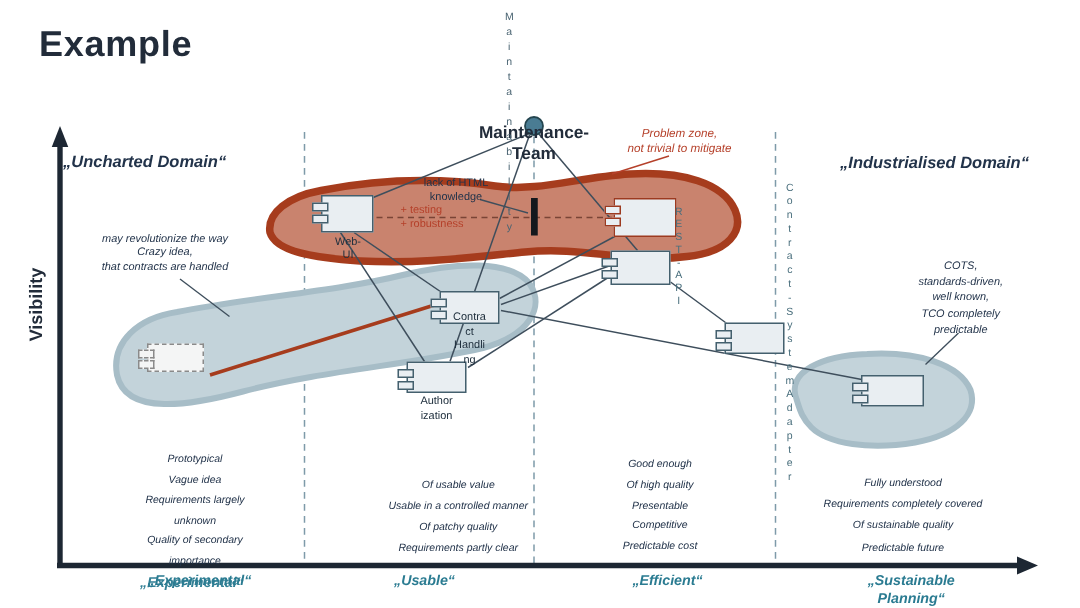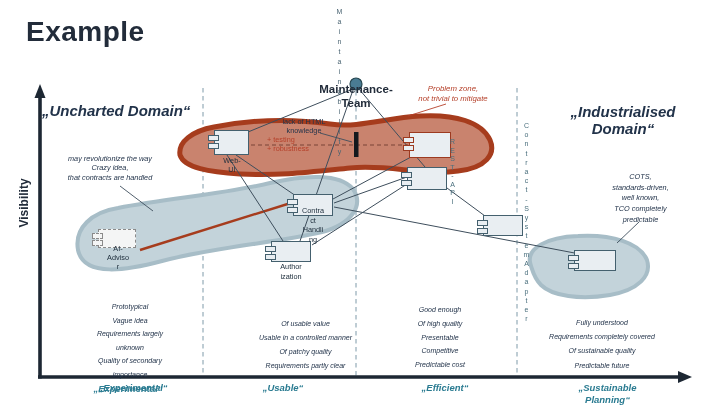--- a/index.html
+++ b/index.html
@@ -1,26 +1,26 @@
 <!DOCTYPE html>
 <html><head>
 <meta charset="utf-8">
 <style>
   html,body{margin:0;padding:0;background:#ffffff;}
   #stage{position:relative;width:720px;height:405px;background:#ffffff;overflow:hidden;
          font-family:"Liberation Sans",sans-serif;color:#22334a;}
   .abs{position:absolute;}
-  #title{left:26px;top:16px;font-size:28px;font-weight:bold;color:#222c3a;letter-spacing:.5px;}
+  #title{left:26px;top:16px;font-size:24px;font-weight:bold;color:#222c3a;letter-spacing:.5px;}
   svg.layer{position:absolute;left:0;top:0;z-index:1;}
   .txt{position:absolute;z-index:3;}
   .center{text-align:center;}
   .ital{font-style:italic;}
   .navy{color:#22334a;}
   .red{color:#b5402a;}
-  .domain-label{font-size:15px;font-weight:bold;font-style:italic;color:#22334a;}
+  .domain-label{font-size:11px;font-weight:bold;font-style:italic;color:#22334a;}
   .col-text{font-size:7px;font-style:italic;line-height:13.5px;color:#22334a;}
   .stage-label{font-size:9.5px;font-weight:bold;font-style:italic;color:#2a7b91;}
   .comp-label{font-size:7.3px;line-height:9.2px;color:#20303e;}
   .vert{writing-mode:vertical-rl;text-orientation:upright;font-size:7px;color:#4a6f7d;}
   .box{position:absolute;z-index:2;background:#e9eef2;border:1.4px solid #44606e;box-sizing:border-box;}
   .tab{position:absolute;width:11px;height:5.5px;background:#e9eef2;border:1.4px solid #44606e;box-sizing:border-box;left:-7px;}
   .tab.t1{top:4px;} .tab.t2{top:12px;}
   .box.redge{border-color:#9c3a20;} .box.redge .tab{border-color:#9c3a20;}
   .box.dash{border:1.2px dashed #8a8a8a;background:#f4f5f5;}
   .box.dash .tab{border:1.2px dashed #8a8a8a;background:#f4f5f5;}
@@ -133,25 +133,20 @@
   </div>
   <div class="txt comp-label center" style="left:268px;top:262px;width:46px;line-height:9.7px;">
     <div>Author</div>
     <div>ization</div>
   </div>
 
   <div class="box dash" style="left:98px;top:229px;width:38px;height:19px;">
     <div class="tab t1" style="top:3px;"></div>
     <div class="tab t2" style="top:10px;"></div>
   </div>
-  <div class="txt comp-label center" style="left:96px;top:244px;width:44px;">
-    <div>AI-</div>
-    <div>Adviso</div>
-    <div>r</div>
-  </div>
 
   <div class="box" style="left:483px;top:215px;width:40px;height:21px;">
     <div class="tab t1"></div>
     <div class="tab t2"></div>
   </div>
   <div class="txt vert" style="left:523px;top:122px;letter-spacing:2.2px;">Contract-SystemAdapter</div>
 
   <div class="box" style="left:574px;top:250px;width:42px;height:21px;">
     <div class="tab t1"></div>
     <div class="tab t2"></div>

